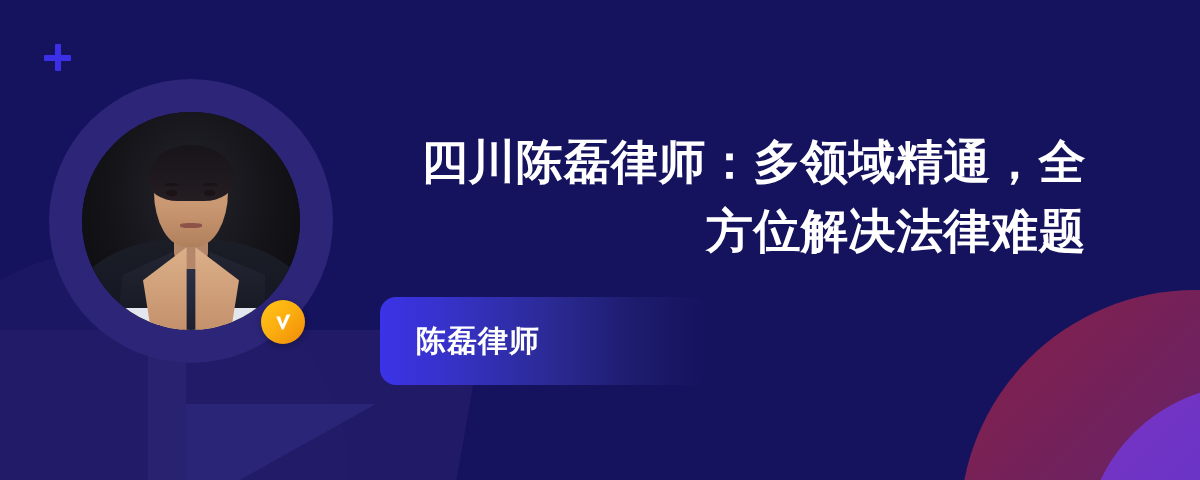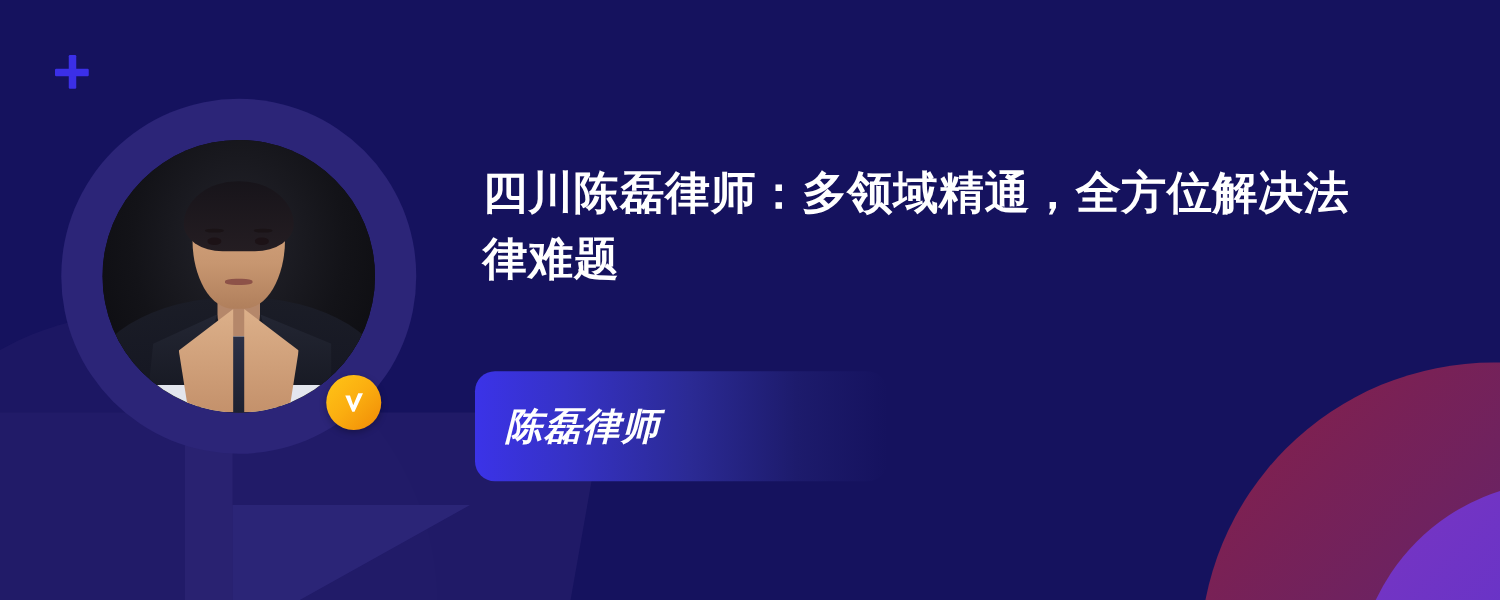--- a/index.html
+++ b/index.html
@@ -238,46 +238,45 @@
   }
   .verified-badge svg { display: block; }
 
   
   .title {
     position: absolute;
     left: 386px;
     top: 128px;
     width: 700px;
     color: #ffffff;
-    font-size: 36px;
+    font-size: 47px;
     font-weight: bold;
     line-height: 1.46;
     letter-spacing: 0.5px;
-    text-align: left;
+    text-align: right;
   }
 
   
   .name-pill {
     position: absolute;
     left: 380px;
     top: 297px;
     width: 330px;
     height: 88px;
     border-radius: 16px;
     background: linear-gradient(90deg, #3b33e8 0%, #3632c6 22%, #2b2a94 52%, #1d1b6c 78%, #15125e 100%);
     display: flex;
     align-items: center;
   }
   .name-pill-text {
     color: #ffffff;
     font-size: 30px;
     font-weight: bold;
     letter-spacing: 1px;
-    margin-left: 24px;
-    font-style: italic;
+    margin-left: 36px;
   }
 </style>
 </head>
 <body>
 
 <div id="banner">
 
   <div class="bg-layer">
     <div class="deco-big-round"></div>
     <div class="deco-slab-left"></div>

